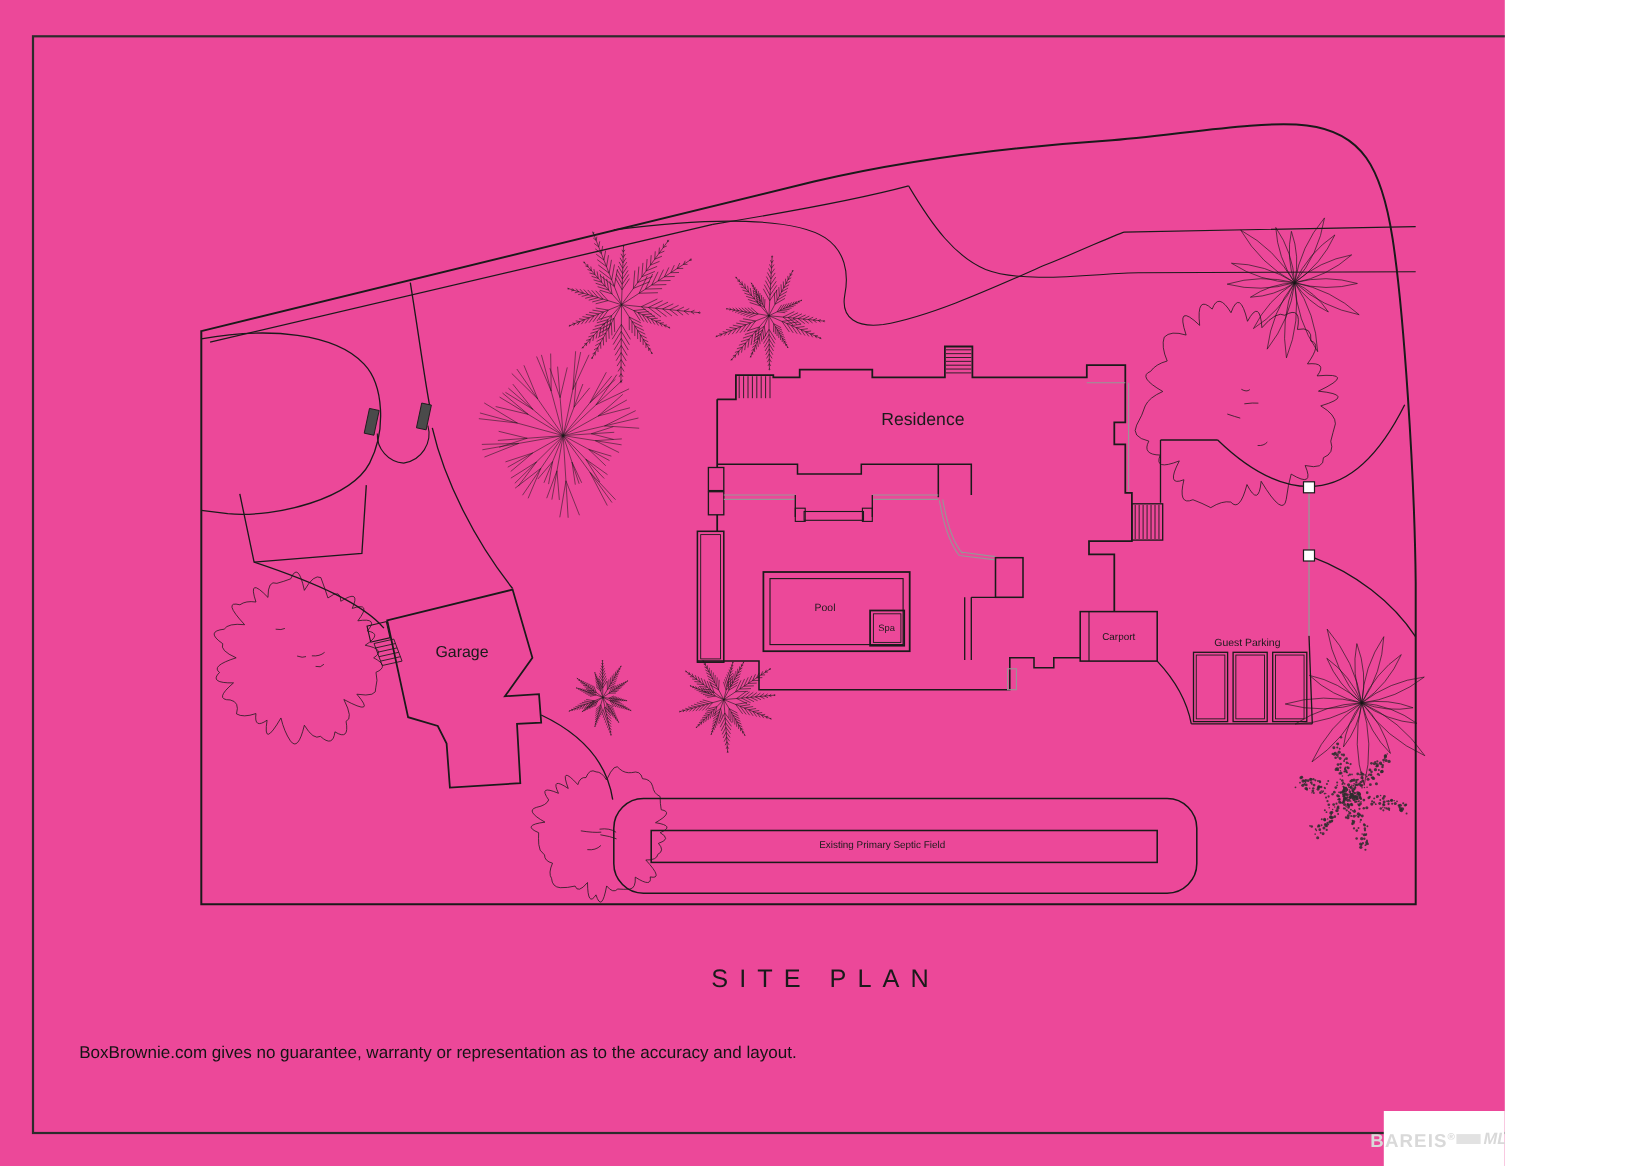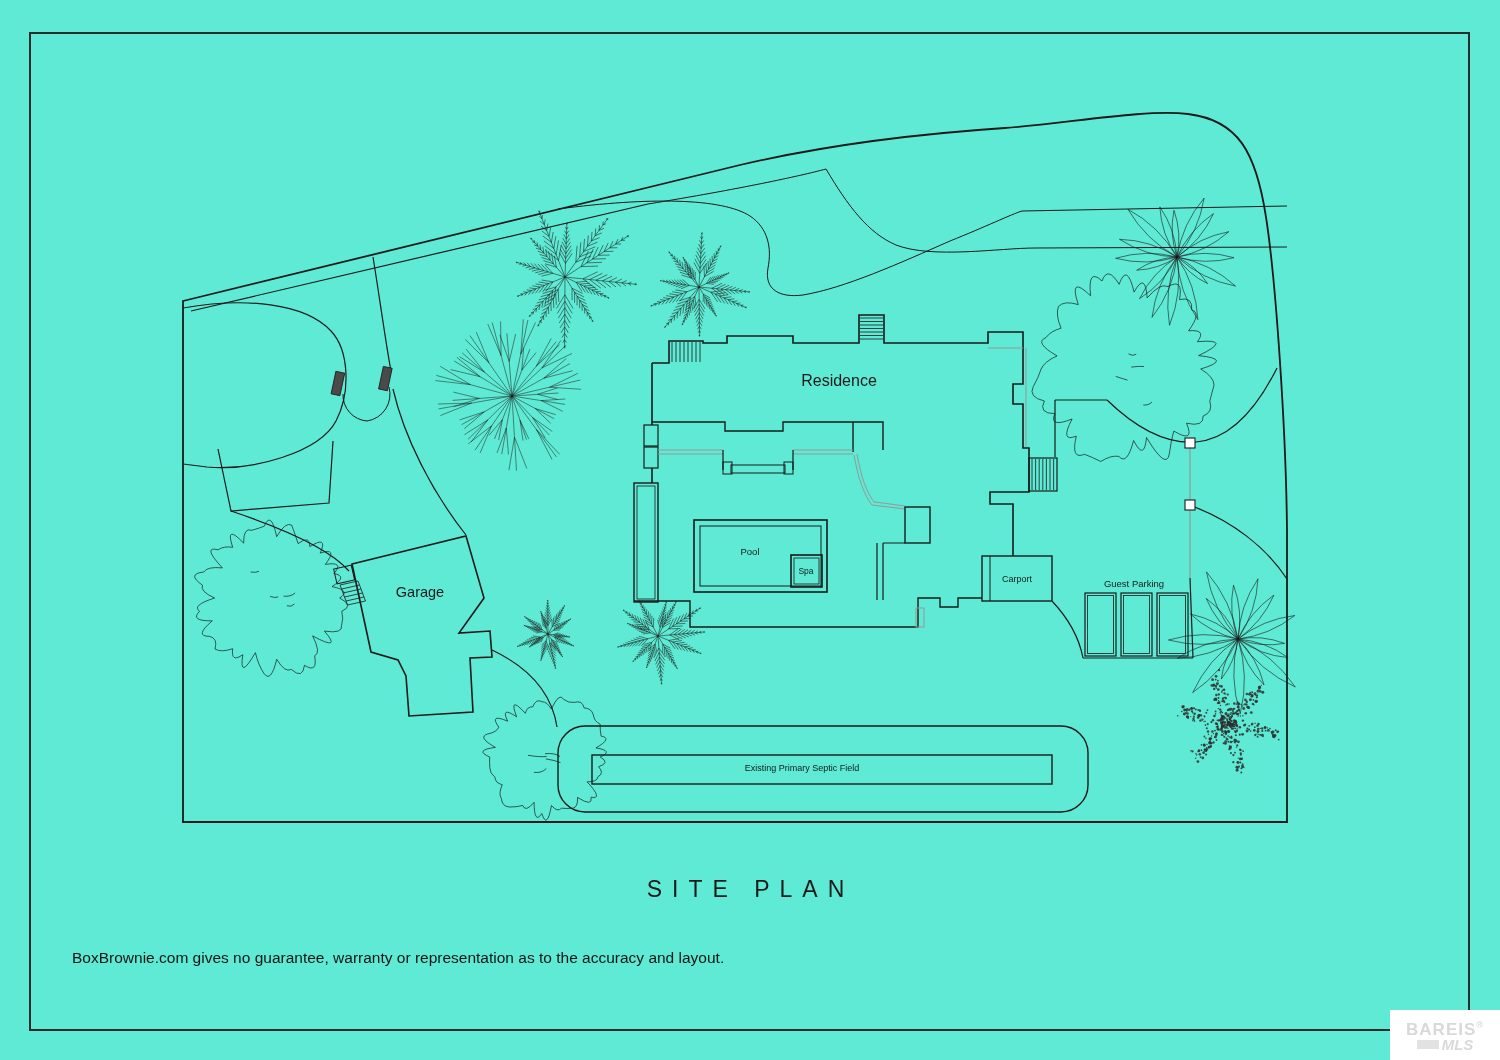--- a/index.html
+++ b/index.html
@@ -1,31 +1,31 @@
 <!DOCTYPE html>
 <html><head>
 <meta charset="utf-8">
 <style>
   html,body{margin:0;padding:0;background:#fff;}
-  .sheet{position:relative;width:1500px;height:1060px;background:#5eead4;overflow:hidden;
+  .sheet{position:relative;width:1368px;height:1060px;background:#ec4899;overflow:hidden;
          font-family:"Liberation Sans",sans-serif;}
   svg{position:absolute;left:0;top:0;}
   svg path,svg rect,svg line{fill:none;stroke:#1a1a1a;}
   .border{stroke:#2b2b2b;stroke-width:2;}
   .w18{stroke-width:1.8}.w16{stroke-width:1.6}.w14{stroke-width:1.4}
   .w12{stroke-width:1.2}.w10{stroke-width:1}.w08{stroke-width:.8}
   .gray{stroke:#979797}
   .post{fill:#fff;stroke:#1a1a1a;stroke-width:1.1}
   .darkfill{fill:#4a4a4a;stroke:#1a1a1a;stroke-width:.8}
   text{fill:#1a1a1a;font-family:"Liberation Sans",sans-serif;stroke:none;}
   .plan-title{position:absolute;top:876px;left:0;width:1475px;text-align:center;
     font-size:23px;letter-spacing:10px;color:#1a1a1a;margin-left:13px;}
   .disclaimer{position:absolute;left:72px;top:947px;font-size:15.5px;line-height:21px;color:#141414;}
   .watermark{position:absolute;right:0;bottom:0;width:110px;height:50px;background:#fff;
-    display:flex;flex-direction:column;align-items:center;justify-content:center;z-index:5;}
+    display:flex;flex-direction:row;align-items:center;justify-content:center;z-index:5;}
   .wm-brand{font-weight:800;font-size:17px;letter-spacing:1px;color:#d9d9d9;line-height:15px;}
   .wm-brand sup{font-size:9px;}
   .wm-row{display:flex;align-items:center;}
   .wm-bar{display:inline-block;width:22px;height:9px;background:#e2e2e2;margin-right:3px;}
   .wm-mls{font-weight:800;font-style:italic;font-size:15px;color:#d9d9d9;line-height:15px;}
 </style>
 </head>
 <body>
 
 <div class="sheet">

